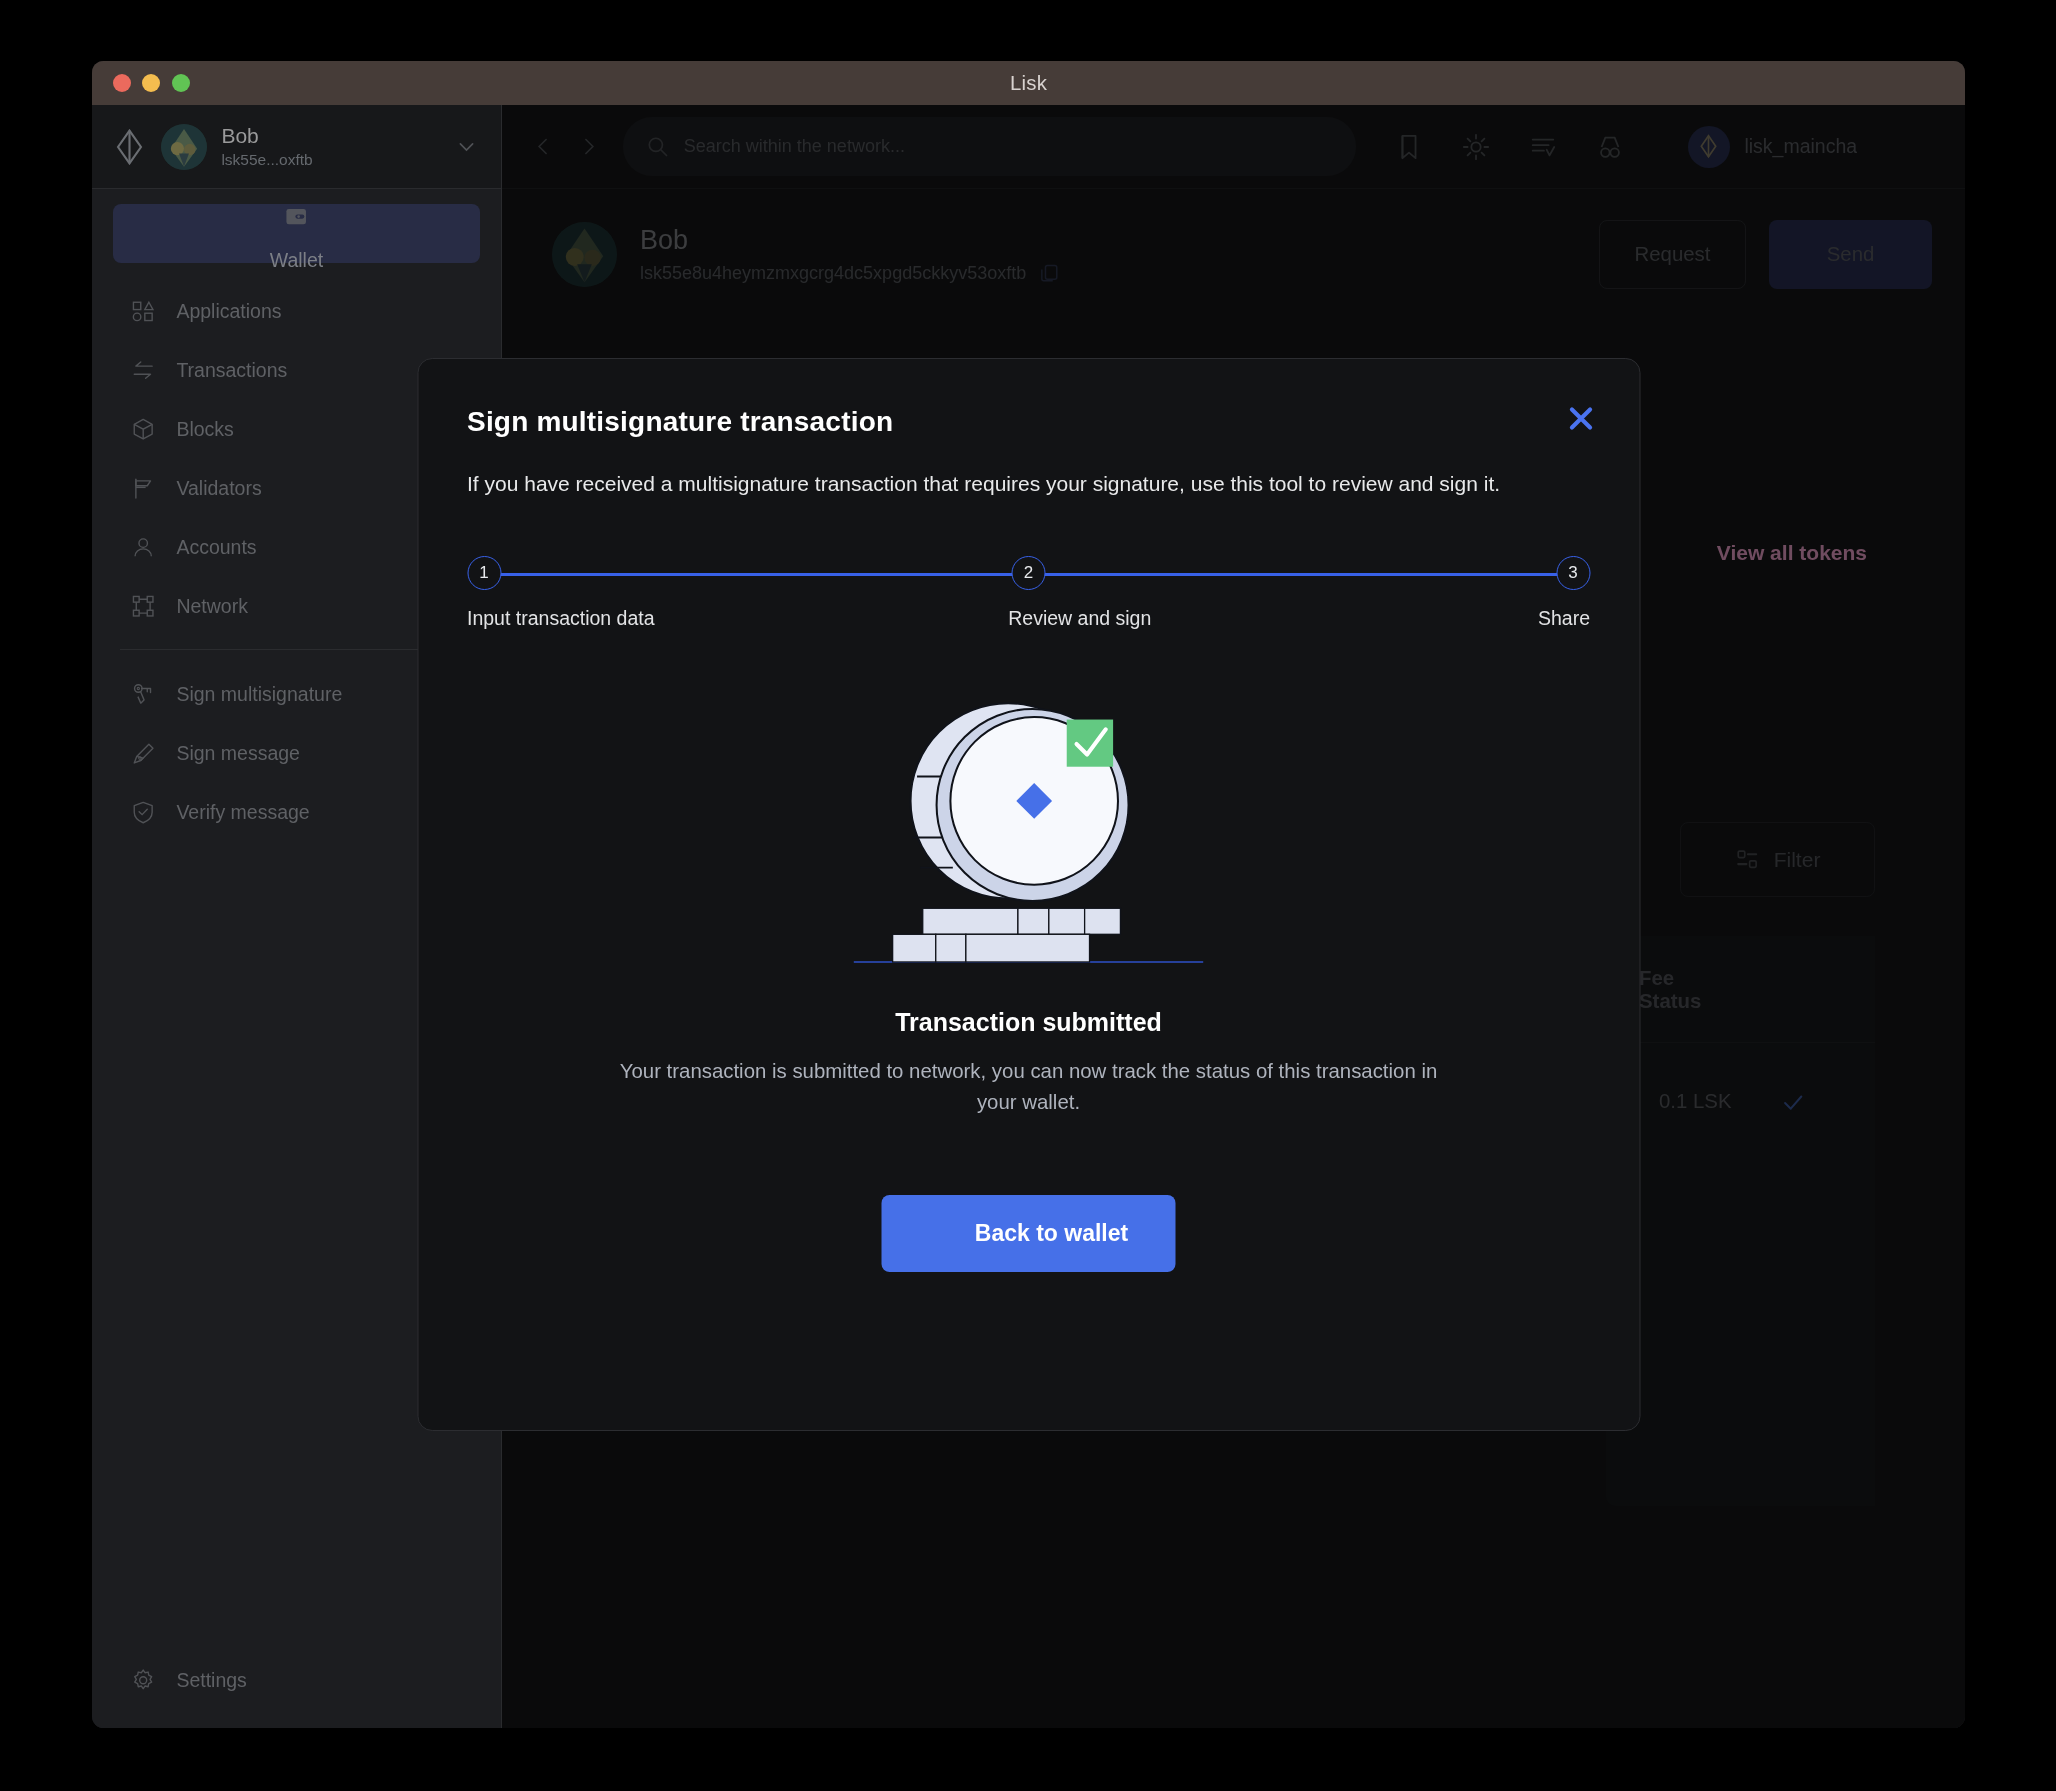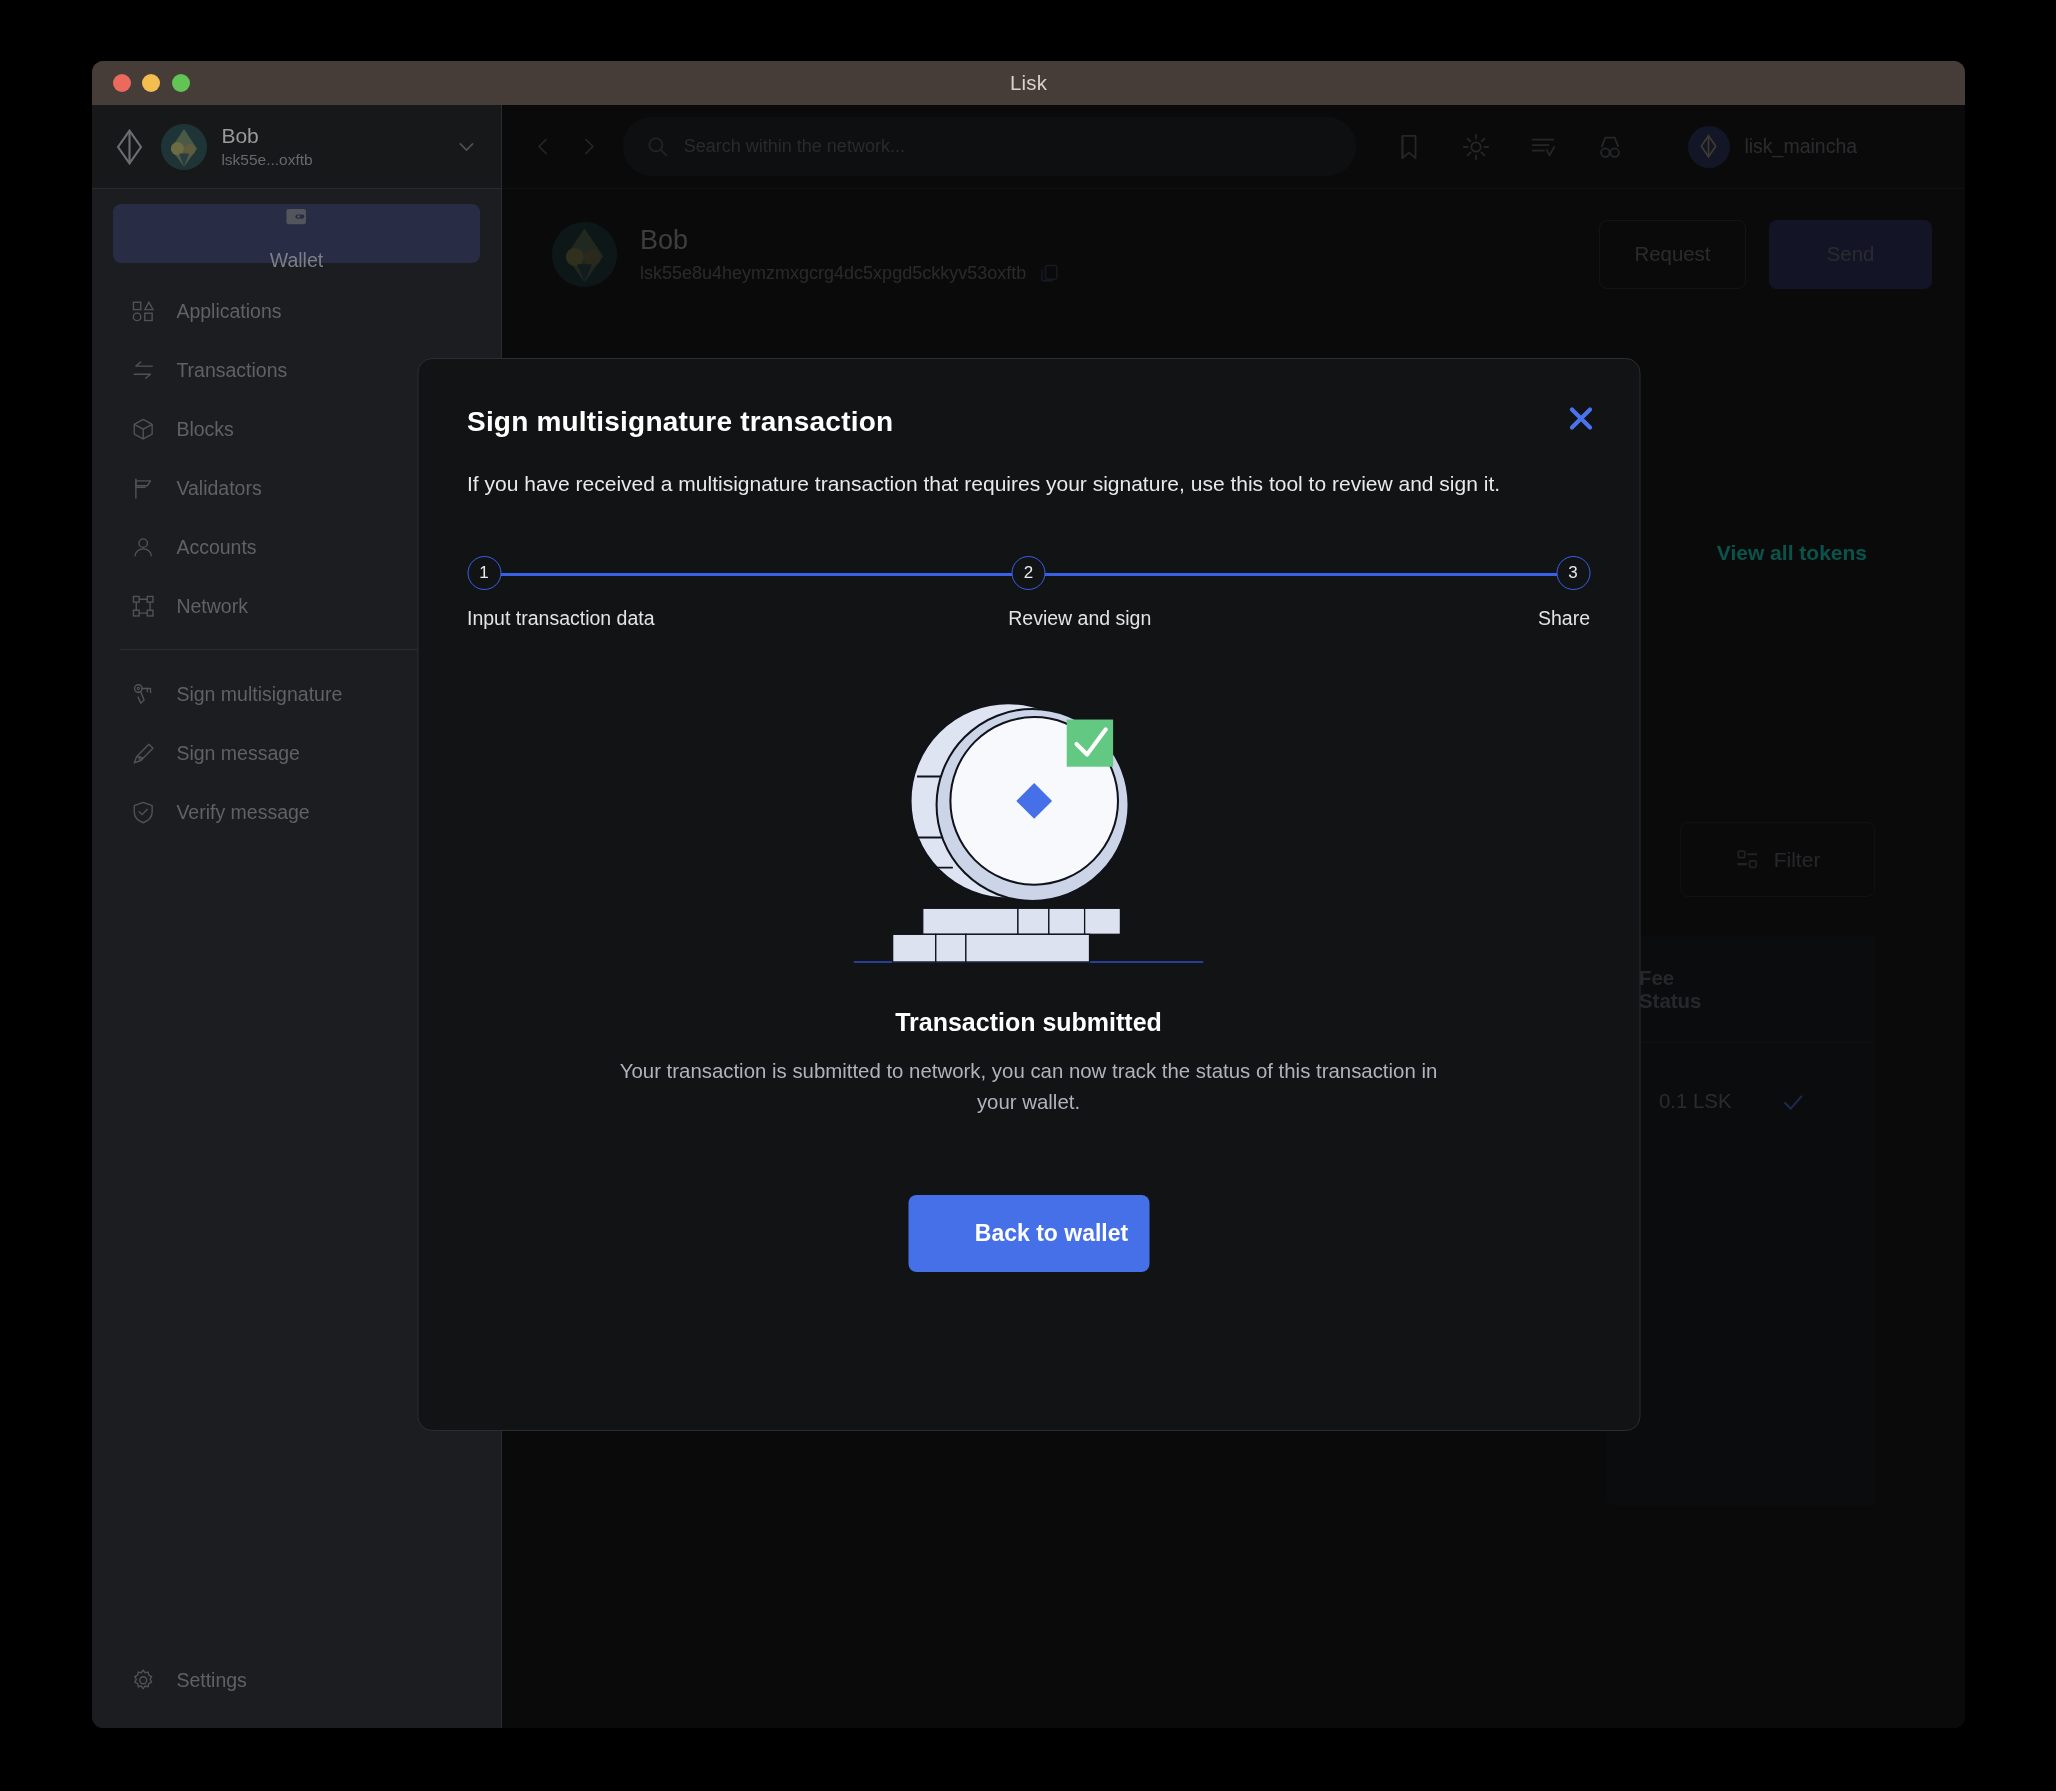--- a/index.html
+++ b/index.html
@@ -145,21 +145,21 @@
   .btn-primary-muted {
     width: 163px; height: 69px; border-radius: 8.1px;
     background: #2a3054; color: #5e6066; border: 0;
     display:flex;align-items:center;justify-content:center;
     font-size: 20.4px;
     font-family: "Liberation Sans", sans-serif;
   }
 
   #view-all-tokens {
     position: absolute; right: 98px; top: 436px;
-    color: #14b8a6; font-size: 21px; font-weight: bold; margin-left: 48px;
+    color: #f9a8d4; font-size: 21px; font-weight: bold; margin-left: 48px;
   }
   #filter-btn {
     position: absolute; right: 90px; top: 717px;
     width: 195px; height: 75px; border-radius: 8.1px;
     border: 0.8px solid #26272b; color: #56585d;
     display: flex; align-items: center; justify-content: center; gap: 14.7px;
     font-size: 21px;
   }
   #filter-btn .f-ico { width: 24.4px; height: 24.4px; opacity: .6; }
 
@@ -231,21 +231,21 @@
     text-align: center; color: #ffffff;
     font-size: 25px; font-weight: bold; margin-top: 19.5px;
   }
   #result-desc {
     text-align: center; color: #aeb3bd;
     font-size: 20.4px; line-height: 1.5; margin-top: 19.5px;
     max-width: 855px; margin-left: auto; margin-right: auto;
   }
   #back-btn {
     display: block; margin: 78px auto 0 auto;
-    width: 241px; height: 77px;
+    width: 294px; height: 77px;
     background: #4670e8; color: #fff;
     border: 0; border-radius: 8.1px;
     font-size: 23px; font-weight: bold;
     font-family: "Liberation Sans", sans-serif;
     cursor: pointer;
     padding-left: 46px;
   }
 </style>
 </head>
 <body>

